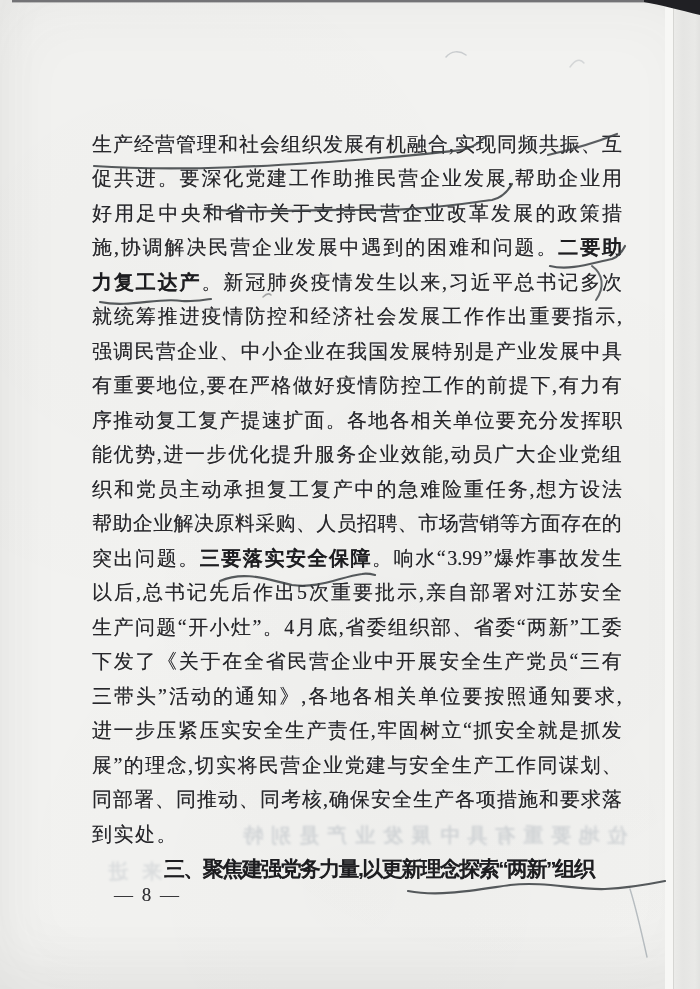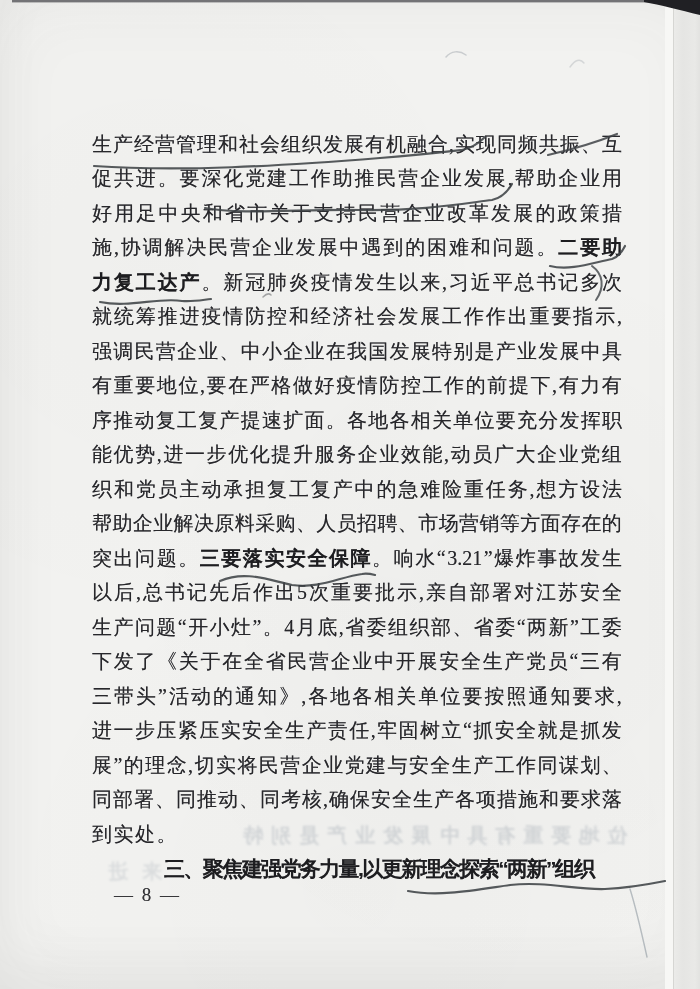--- a/index.html
+++ b/index.html
@@ -405,21 +405,21 @@
       <span class="b">落</span>
       <span class="b">实</span>
       <span class="b">安</span>
       <span class="b">全</span>
       <span class="b">保</span>
       <span class="b">障</span>
       <span>。</span>
       <span>响</span>
       <span>水</span>
       <span>“</span>
-      <span>3.21</span>
+      <span>3.99</span>
       <span>”</span>
       <span>爆</span>
       <span>炸</span>
       <span>事</span>
       <span>故</span>
       <span>发</span>
       <span>生</span>
     </div>
   <div class="line" style="top:579px">
       <span>以</span>

